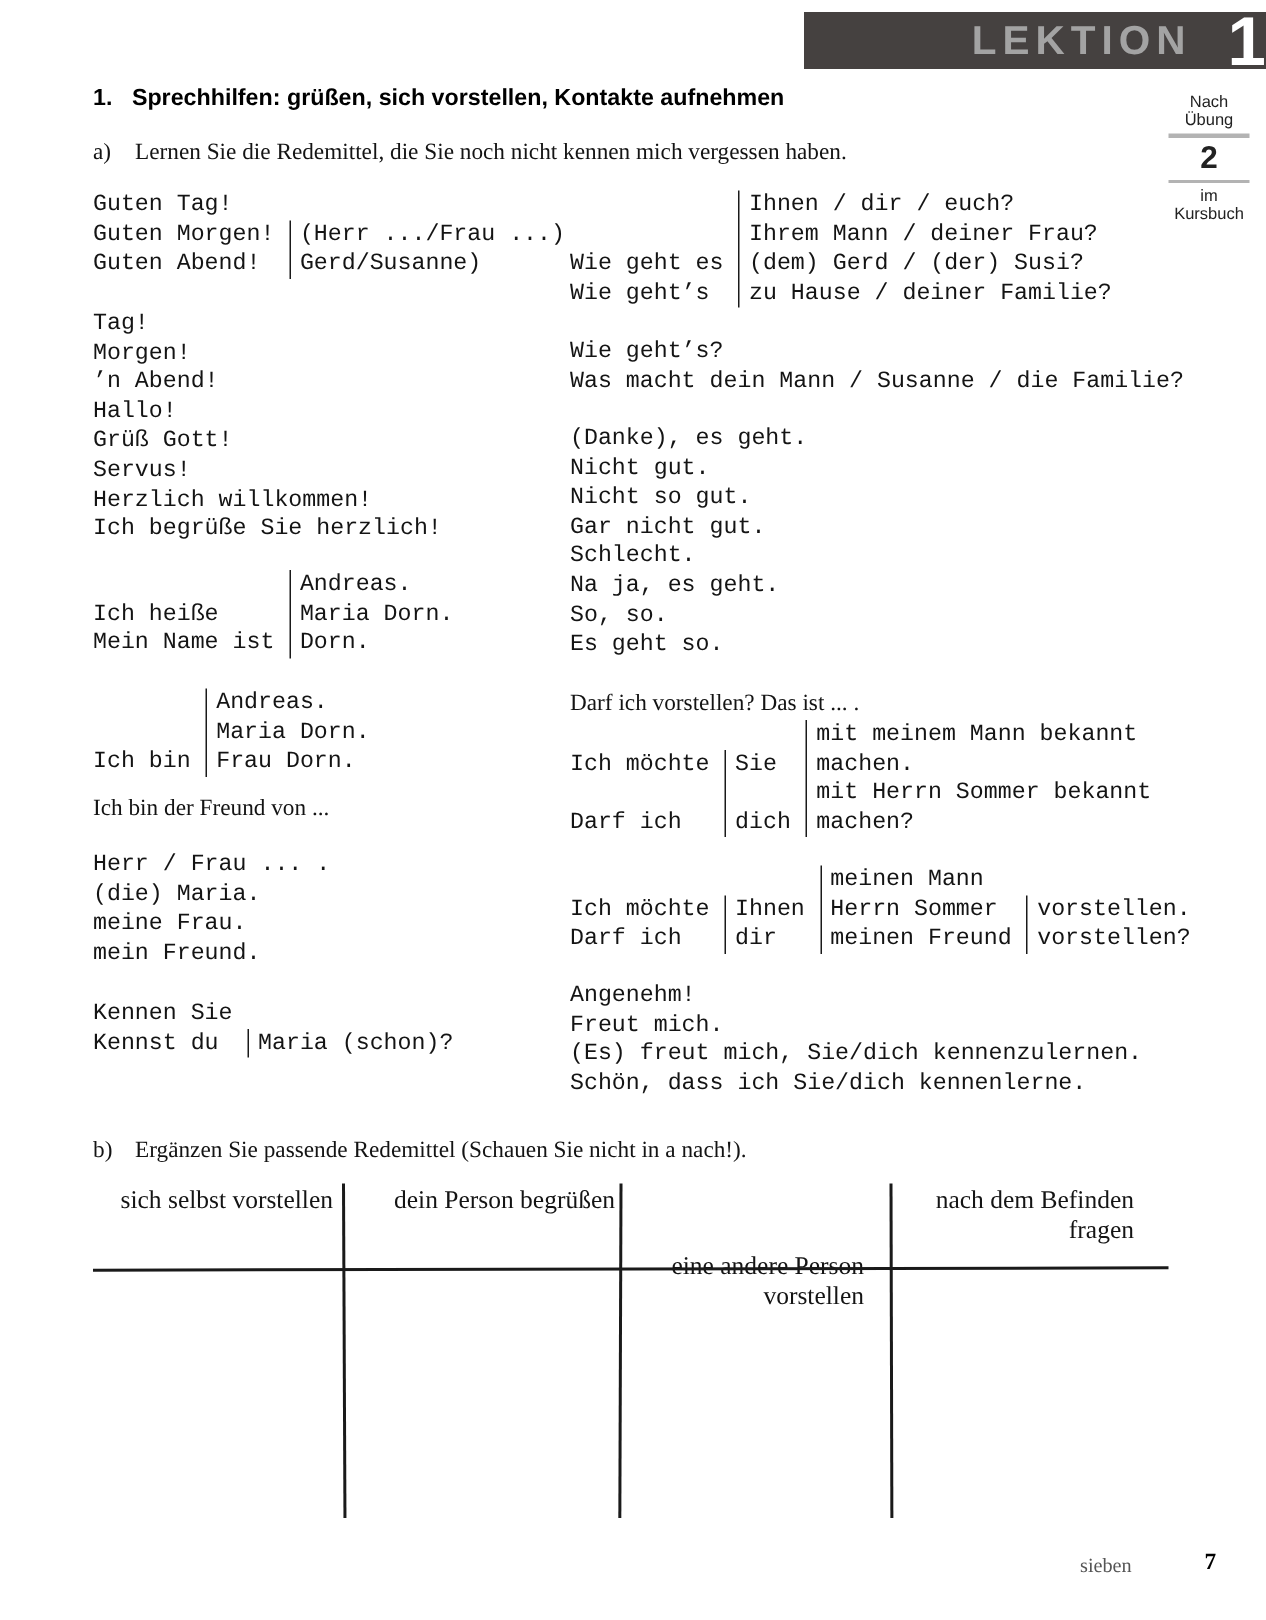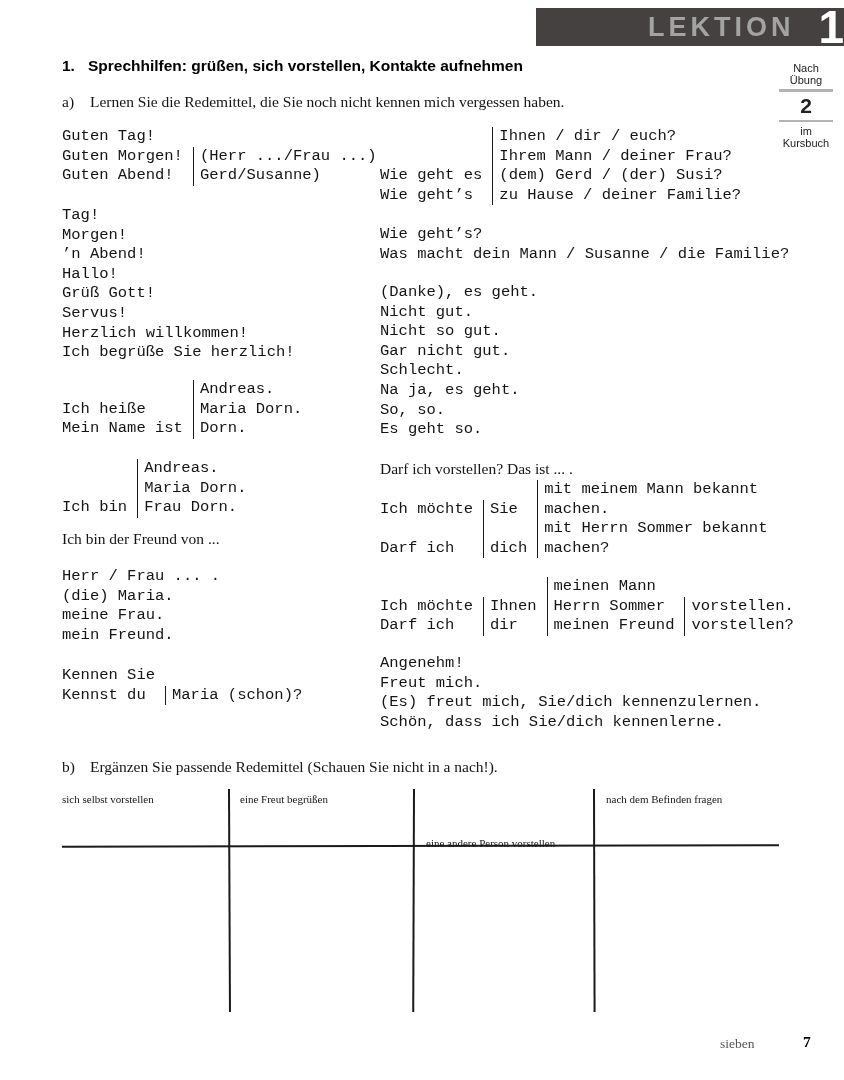--- a/index.html
+++ b/index.html
@@ -48,21 +48,21 @@
   .group { position:absolute; display:flex; align-items:flex-end;font-family:Liberation Mono, monospace; }
   .group .col { padding-left:6px; padding-right:10px; }
   .group .col:first-child { padding-left:0; }
   .group .col + .col { border-left:1.4px solid #1a1a1a; }
   .mw60  { min-width:60px;  }
   .mw90  { min-width:90px;  }
   .mw112 { min-width:112px; }
   .mw120 { min-width:120px; }
 
   
-  .b-head { position:absolute; font-size:11px; line-height:19.6px; }
+  .b-head { position:absolute; font-size:17px; line-height:19.6px;text-align:right; }
   .b-vline {
     position:absolute; top:789px; width:1.6px; height:223px; background:#1a1a1a;
     transform-origin:top center;
   }
   .b-hline {
     position:absolute; left:62px; top:845px; width:717px; height:1.8px; background:#1a1a1a;
     transform:rotate(-0.12deg);
   }
 
   
@@ -247,21 +247,21 @@
       </div>
   </div>
 
   <div class="instruction" style="left:62px; top:757px;">
     <span class="instr-label">b)</span>
     <span>Ergänzen Sie passende Redemittel (Schauen Sie nicht in a nach!).</span>
   </div>
 
   <div>
     <div class="b-head" style="left:62px; top:790px; width:160px;">sich selbst vorstellen</div>
-    <div class="b-head" style="left:240px; top:790px; width:170px;">eine Freut begrüßen</div>
+    <div class="b-head" style="left:240px; top:790px; width:170px;">dein Person begrüßen</div>
     <div class="b-head" style="left:426px; top:834px; width:150px;">eine andere Person vorstellen</div>
     <div class="b-head" style="left:606px; top:790px; width:150px;">nach dem Befinden fragen</div>
     <div class="b-vline" style="left:228px; transform:rotate(-0.25deg);"></div>
     <div class="b-vline" style="left:413px; transform:rotate(0.2deg);"></div>
     <div class="b-vline" style="left:593px; transform:rotate(-0.15deg);"></div>
     <div class="b-hline"></div>
   </div>
 
   <div class="footer-word">sieben</div>
   <div class="footer-number">7</div>

